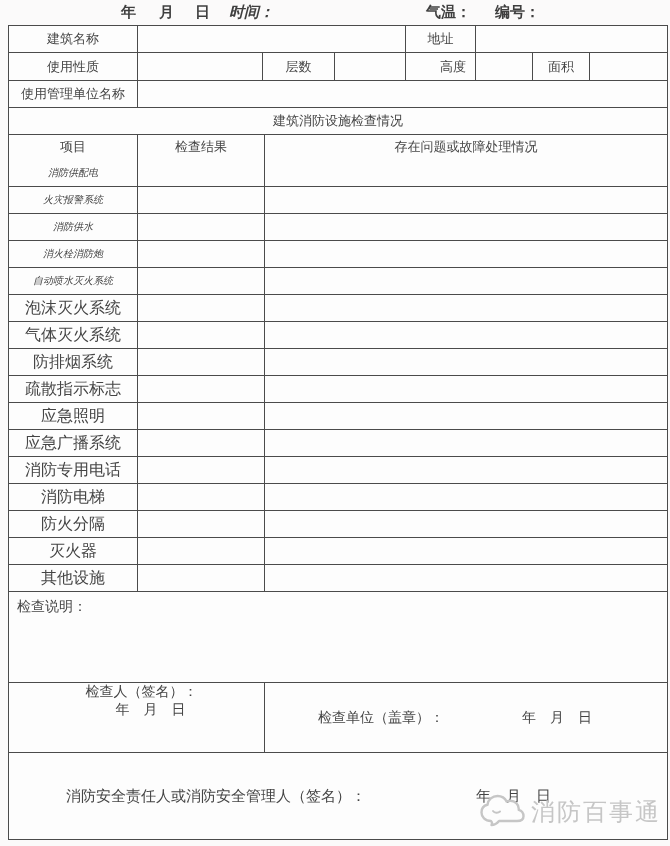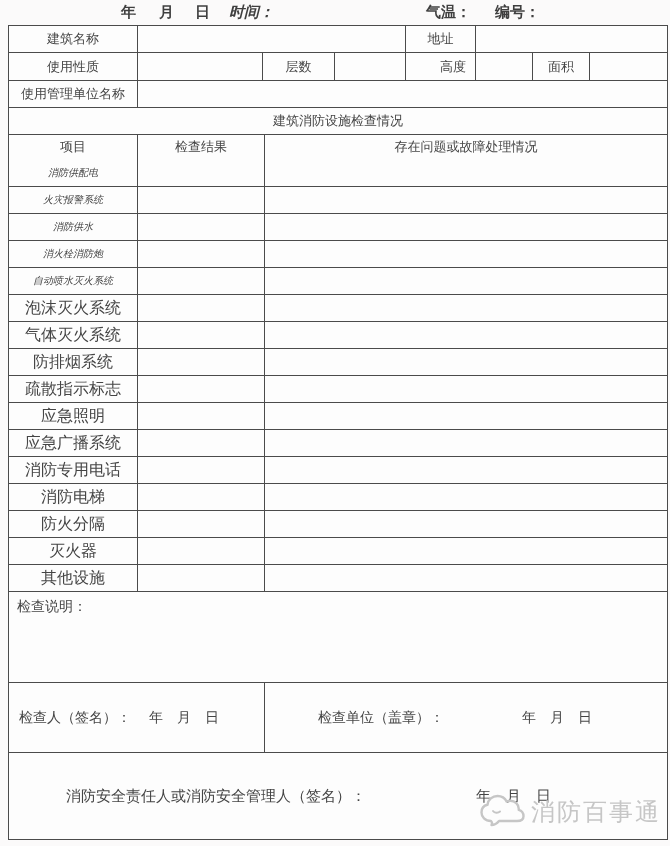--- a/index.html
+++ b/index.html
@@ -62,21 +62,21 @@
   .r-sectitle{justify-content:center;font-size:13px;}
   
   .r-notes{height:91px;}
   .r-notes .cell{
     align-items:flex-start;justify-content:flex-start;
     padding:6px 0 0 8px;font-size:14px;
   }
   
   .r-sign{height:70px;}
   .r-sign .cell{justify-content:flex-start;font-size:14px;}
-  .sign-c1{width:255px;padding-left:10px;}
+  .sign-c1{width:255px;padding-left:10px;flex-direction:column;}
   .sign-c2{padding-left:53px;}
   .sign-date1{margin-left:18px;}
   .sign-date2{margin-left:78px;}
   
   .r-final{height:87px;position:relative;}
   .r-final .cell{justify-content:flex-start;font-size:15px;padding-left:57px;}
   .final-date{margin-left:110px;}
   
   .watermark{
     position:absolute;right:6px;bottom:8px;

